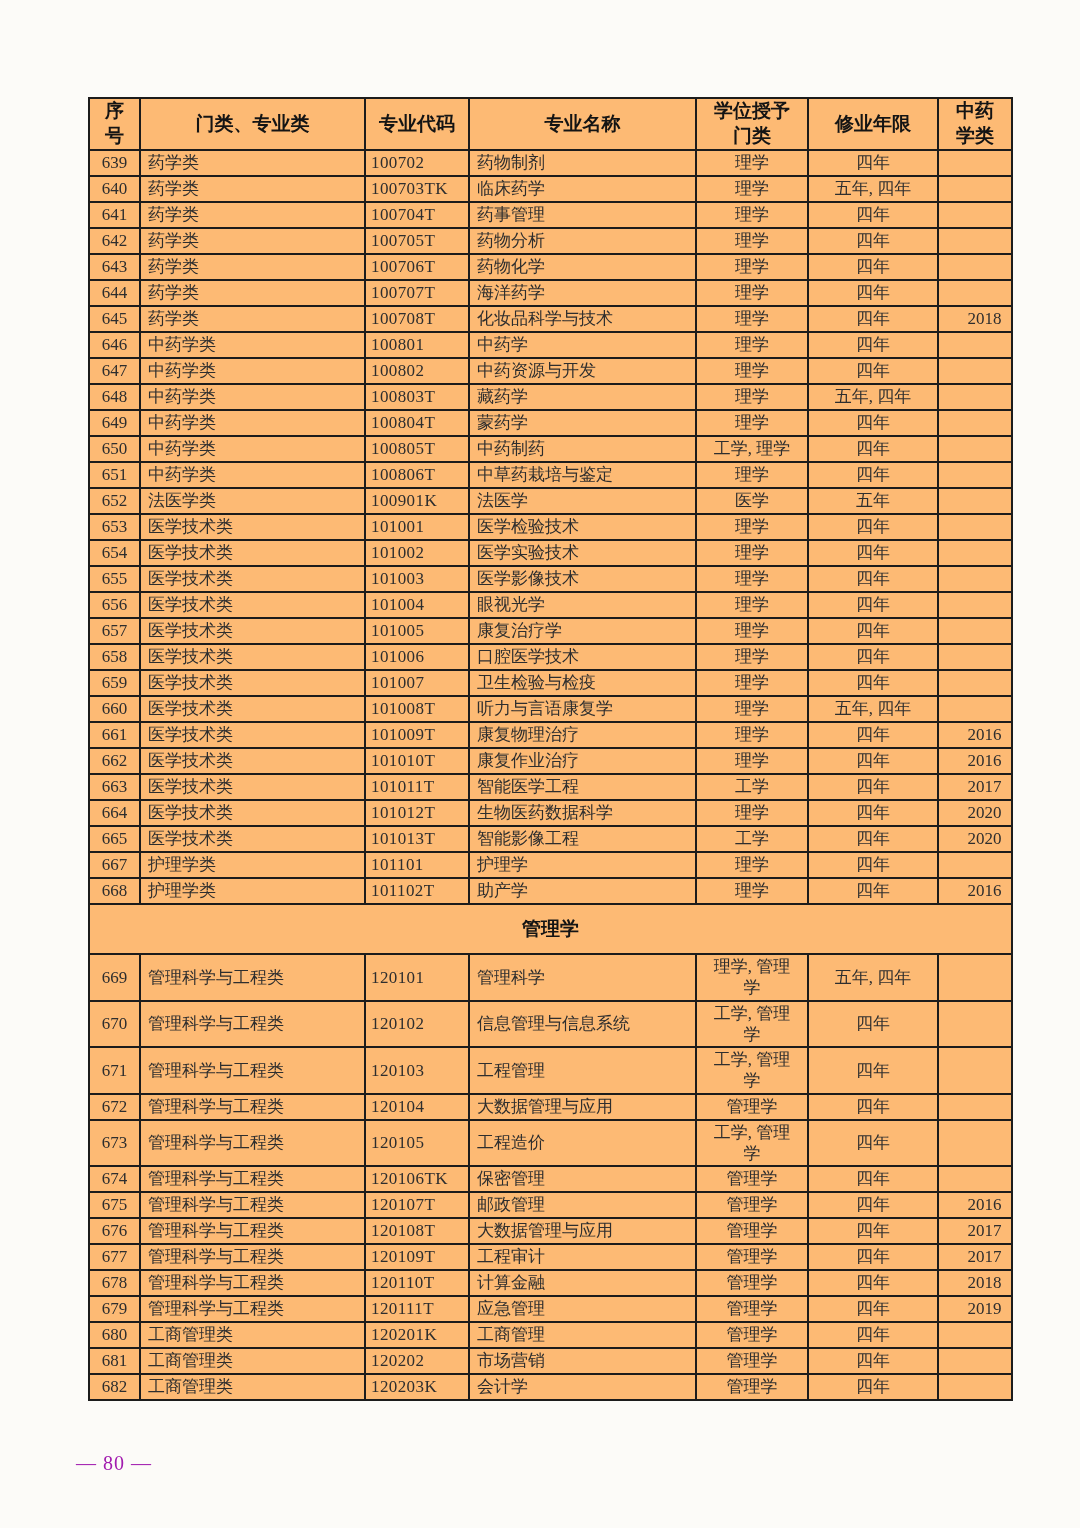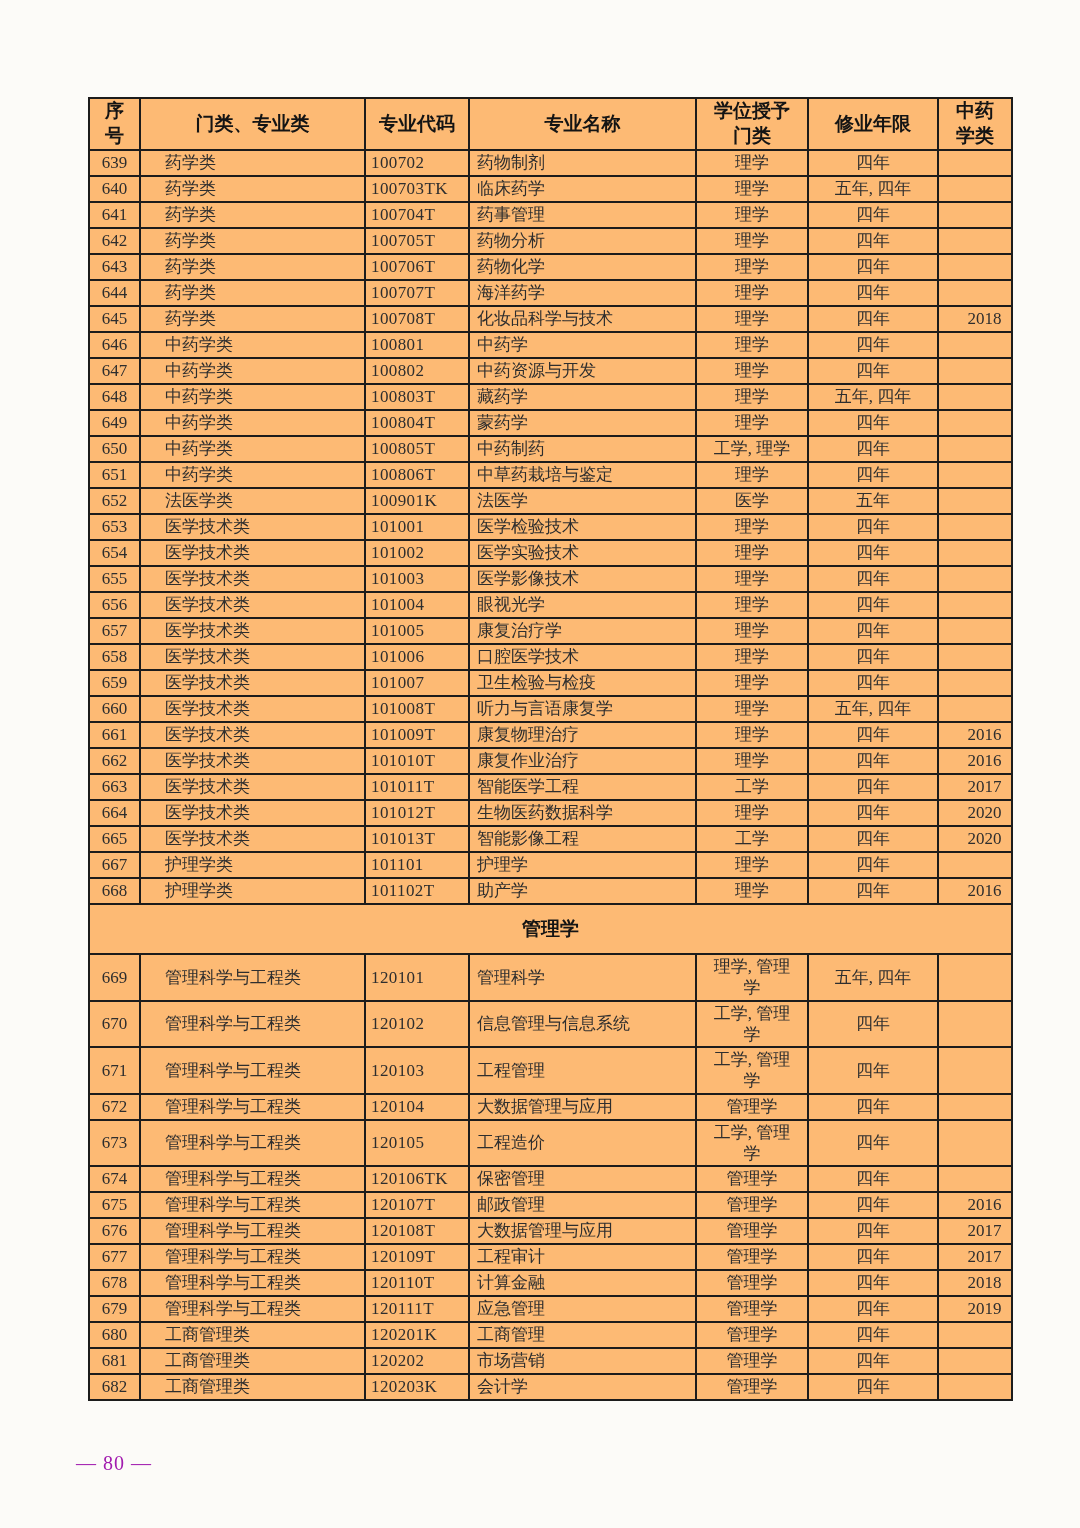--- a/index.html
+++ b/index.html
@@ -42,21 +42,21 @@
   th.col-year_added { padding: 0 10px; }
   tbody td {
     font-size: 17px;
     line-height: 1.25;
     height: 22px;
     padding: 1px 5px;
     vertical-align: middle;
     color: #2e2e2e;
   }
   td.col-no { text-align: center; }
-  td.col-category { text-align: left; padding-left: 24px; margin-left: 16px; }
+  td.col-category { text-align: left; padding-left: 7px; margin-left: 16px; }
   td.col-code { text-align: left; letter-spacing: 0.4px; }
   td.col-name { text-align: left; padding-left: 7px; }
   td.col-degree { text-align: center; padding: 1px 11px; }
   td.col-duration { text-align: center; }
   td.col-year_added { text-align: center; padding-left: 24px; }
   td.section-cell {
     height: 46px;
     text-align: center;
     vertical-align: middle;
     font-family: "Liberation Sans", sans-serif;

